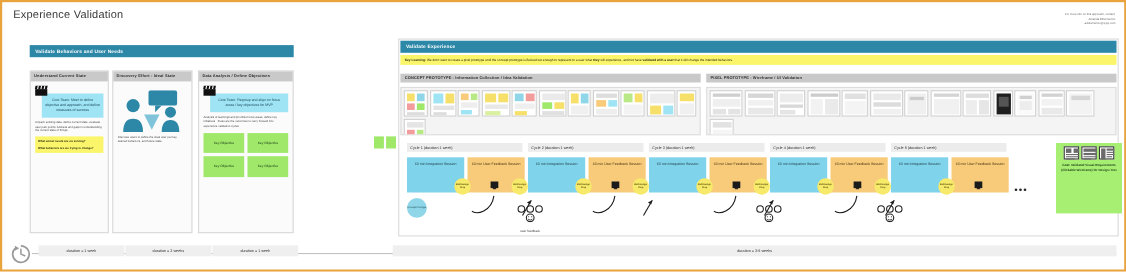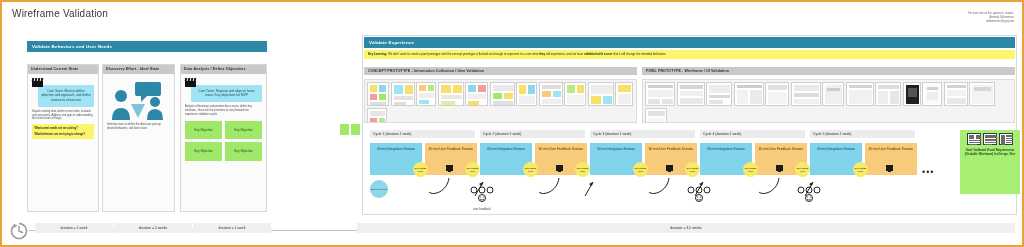--- a/index.html
+++ b/index.html
@@ -88,21 +88,21 @@
              text-align:center; padding:3px 2px; white-space:nowrap; }
   .clock { position:absolute; }
 
   .arrow { position:absolute; }
 </style>
 </head>
 <body>
 
 <div id="board">
 
-  <div class="page-title">Wireframe Validation</div>
+  <div class="page-title">Experience Validation</div>
 
   <div class="contact">
     <div>For more info on this approach, contact:</div>
     <div>Amanda DiDomenico</div>
     <div>adidomenico@q.pq.com</div>
   </div>
 
   <div class="panel-head" style="left:25px; top:39px; width:240px;">Validate Behaviors and User Needs</div>
 
   <div class="col" style="left:25px; top:62px; width:72px; height:148px;">

